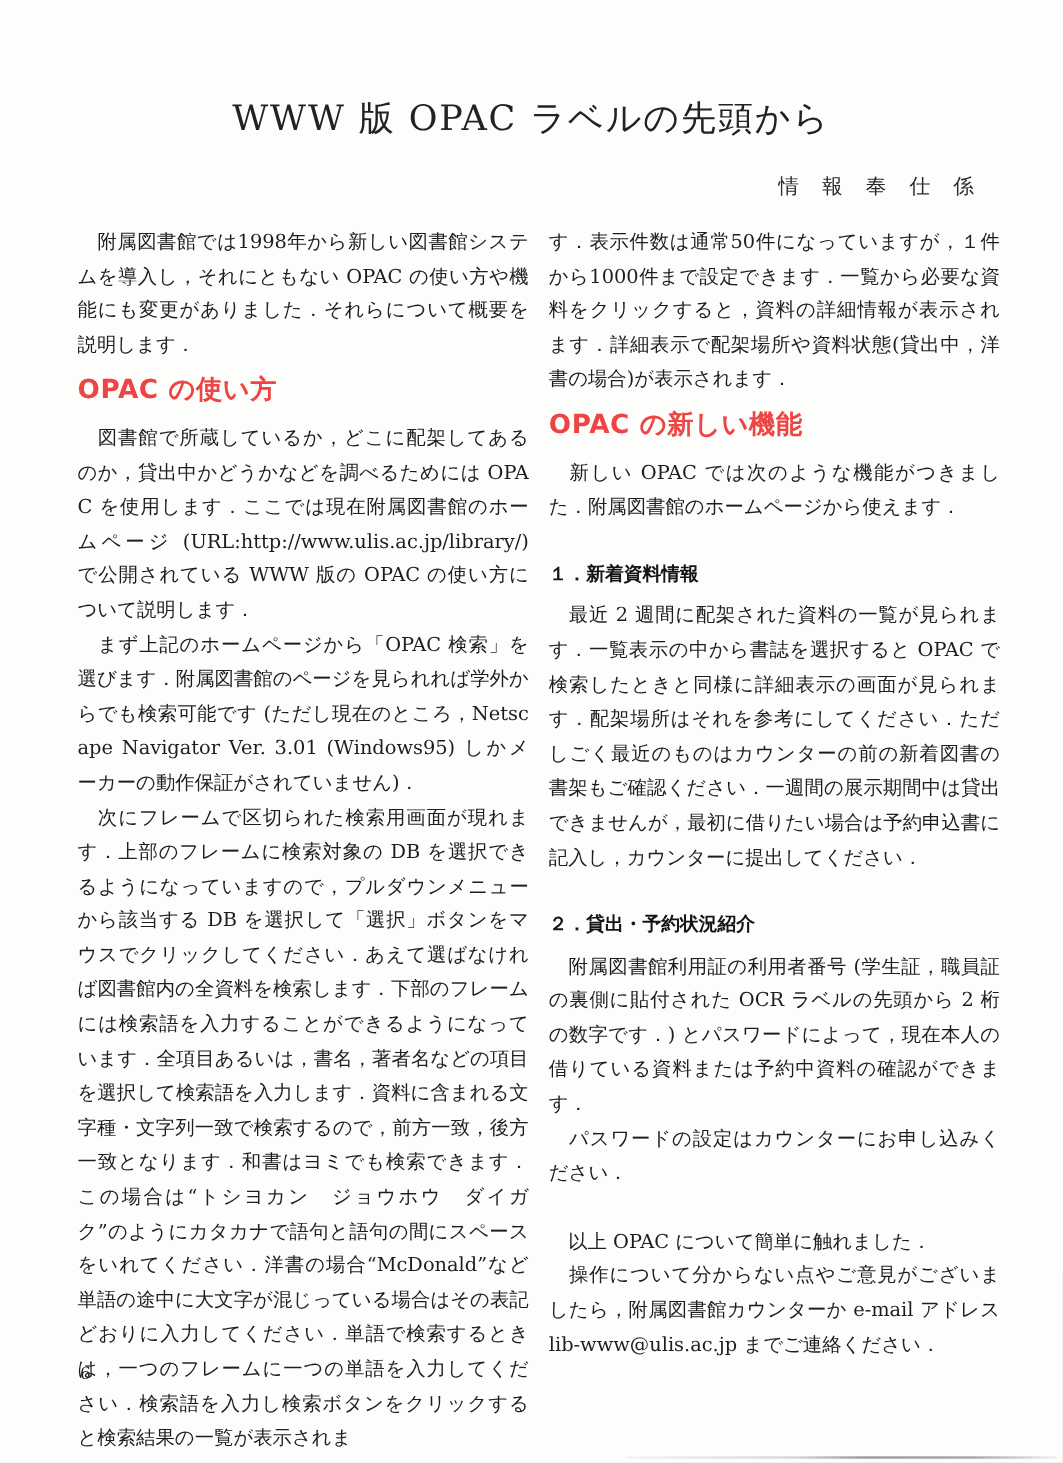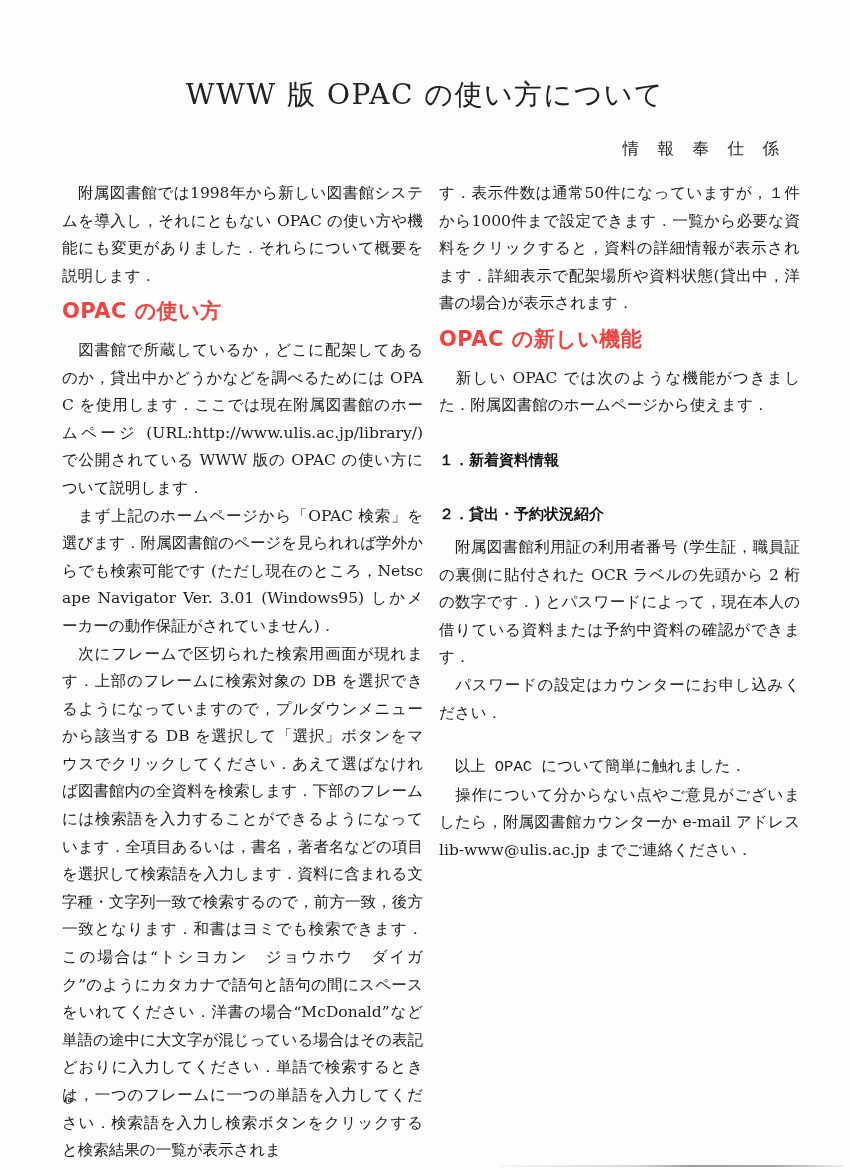--- a/index.html
+++ b/index.html
@@ -60,21 +60,20 @@
   }
   .sub-heading {
     font-family: Liberation Serif, serif;
     font-size: 15px;
     font-weight: bold;
     color: #141417;
     margin: 27px 0 5px 0;
   }
   .gap-before {
     margin-top: 27px !important;
-    font-family: Liberation Mono, monospace;
   }
   .footer {
     position: absolute;
     top: 1091px;
     left: 0;
     right: 0;
     height: 20px;
     font-size: 13.5px;
     color: #28282c;
   }
@@ -104,21 +103,21 @@
       rgba(40,40,40,0.40) 80%,
       rgba(40,40,40,0.06));
     border-radius: 1px;
   }
 </style>
 </head>
 <body>
 
 <div class="page">
 
-  <h1 class="doc-title">WWW 版 OPAC の使い方について</h1>
+  <h1 class="doc-title">WWW 版 OPAC ラベルの先頭から</h1>
 
   <div class="byline">情　報　奉　仕　係</div>
 
   <div class="columns">
 
     <div class="col">
       <p>　附属図書館では1998年から新しい図書館システムを導入し，それにともない OPAC の使い方や機能にも変更がありました．それらについて概要を説明します．</p>
 
       <h2 class="section-heading">OPAC の使い方</h2>
 
@@ -131,20 +130,21 @@
 
     <div class="col">
       <p>す．表示件数は通常50件になっていますが，１件から1000件まで設定できます．一覧から必要な資料をクリックすると，資料の詳細情報が表示されます．詳細表示で配架場所や資料状態(貸出中，洋書の場合)が表示されます．</p>
 
       <h2 class="section-heading">OPAC の新しい機能</h2>
 
       <p>　新しい OPAC では次のような機能がつきました．附属図書館のホームページから使えます．</p>
 
       <h3 class="sub-heading">１．新着資料情報</h3>
 
+      <p>　最近 2 週間に配架された資料の一覧が見られます．一覧表示の中から書誌を選択すると OPAC で検索したときと同様に詳細表示の画面が見られます．配架場所はそれを参考にしてください．ただしごく最近のものはカウンターの前の新着図書の書架もご確認ください．一週間の展示期間中は貸出できませんが，最初に借りたい場合は予約申込書に記入し，カウンターに提出してください．</p>
 
       <h3 class="sub-heading">２．貸出・予約状況紹介</h3>
 
       <p>　附属図書館利用証の利用者番号 (学生証，職員証の裏側に貼付された OCR ラベルの先頭から 2 桁の数字です．) とパスワードによって，現在本人の借りている資料または予約中資料の確認ができます．</p>
 
       <p>　パスワードの設定はカウンターにお申し込みください．</p>
 
       <p class="gap-before">　以上 OPAC について簡単に触れました．</p>
 
       <p>　操作について分からない点やご意見がございましたら，附属図書館カウンターか e-mail アドレス lib-www@ulis.ac.jp までご連絡ください．</p>

